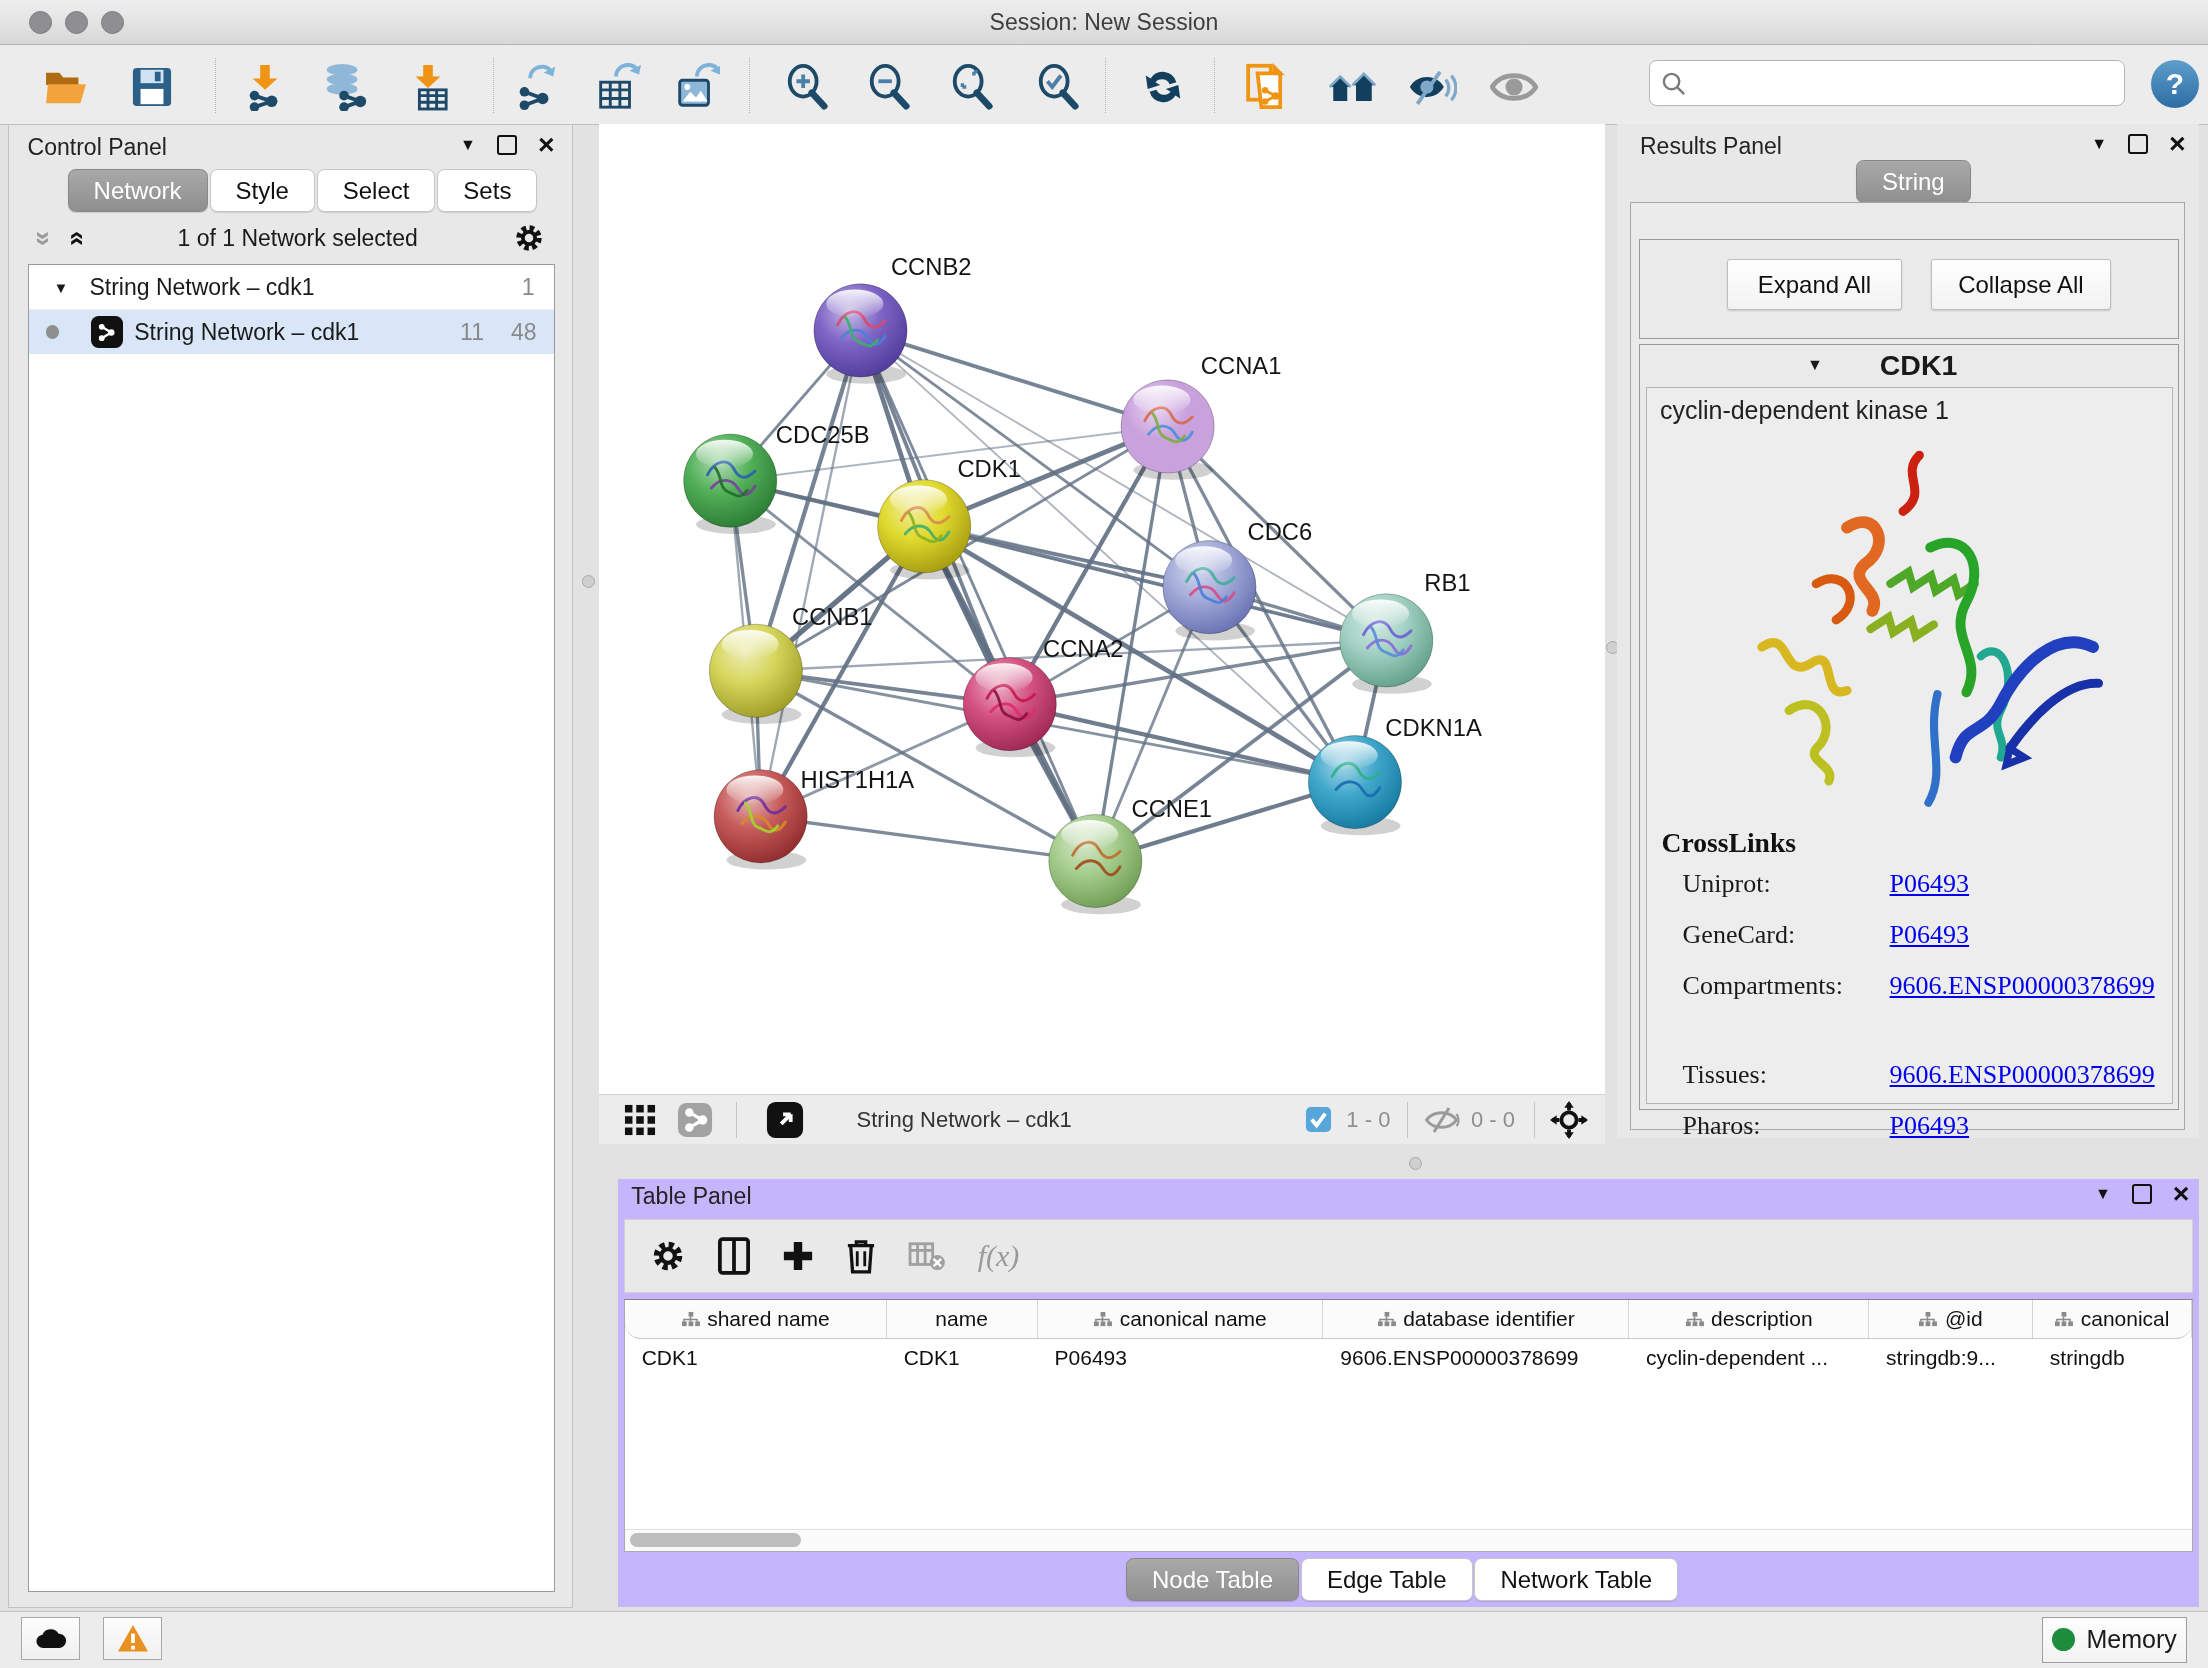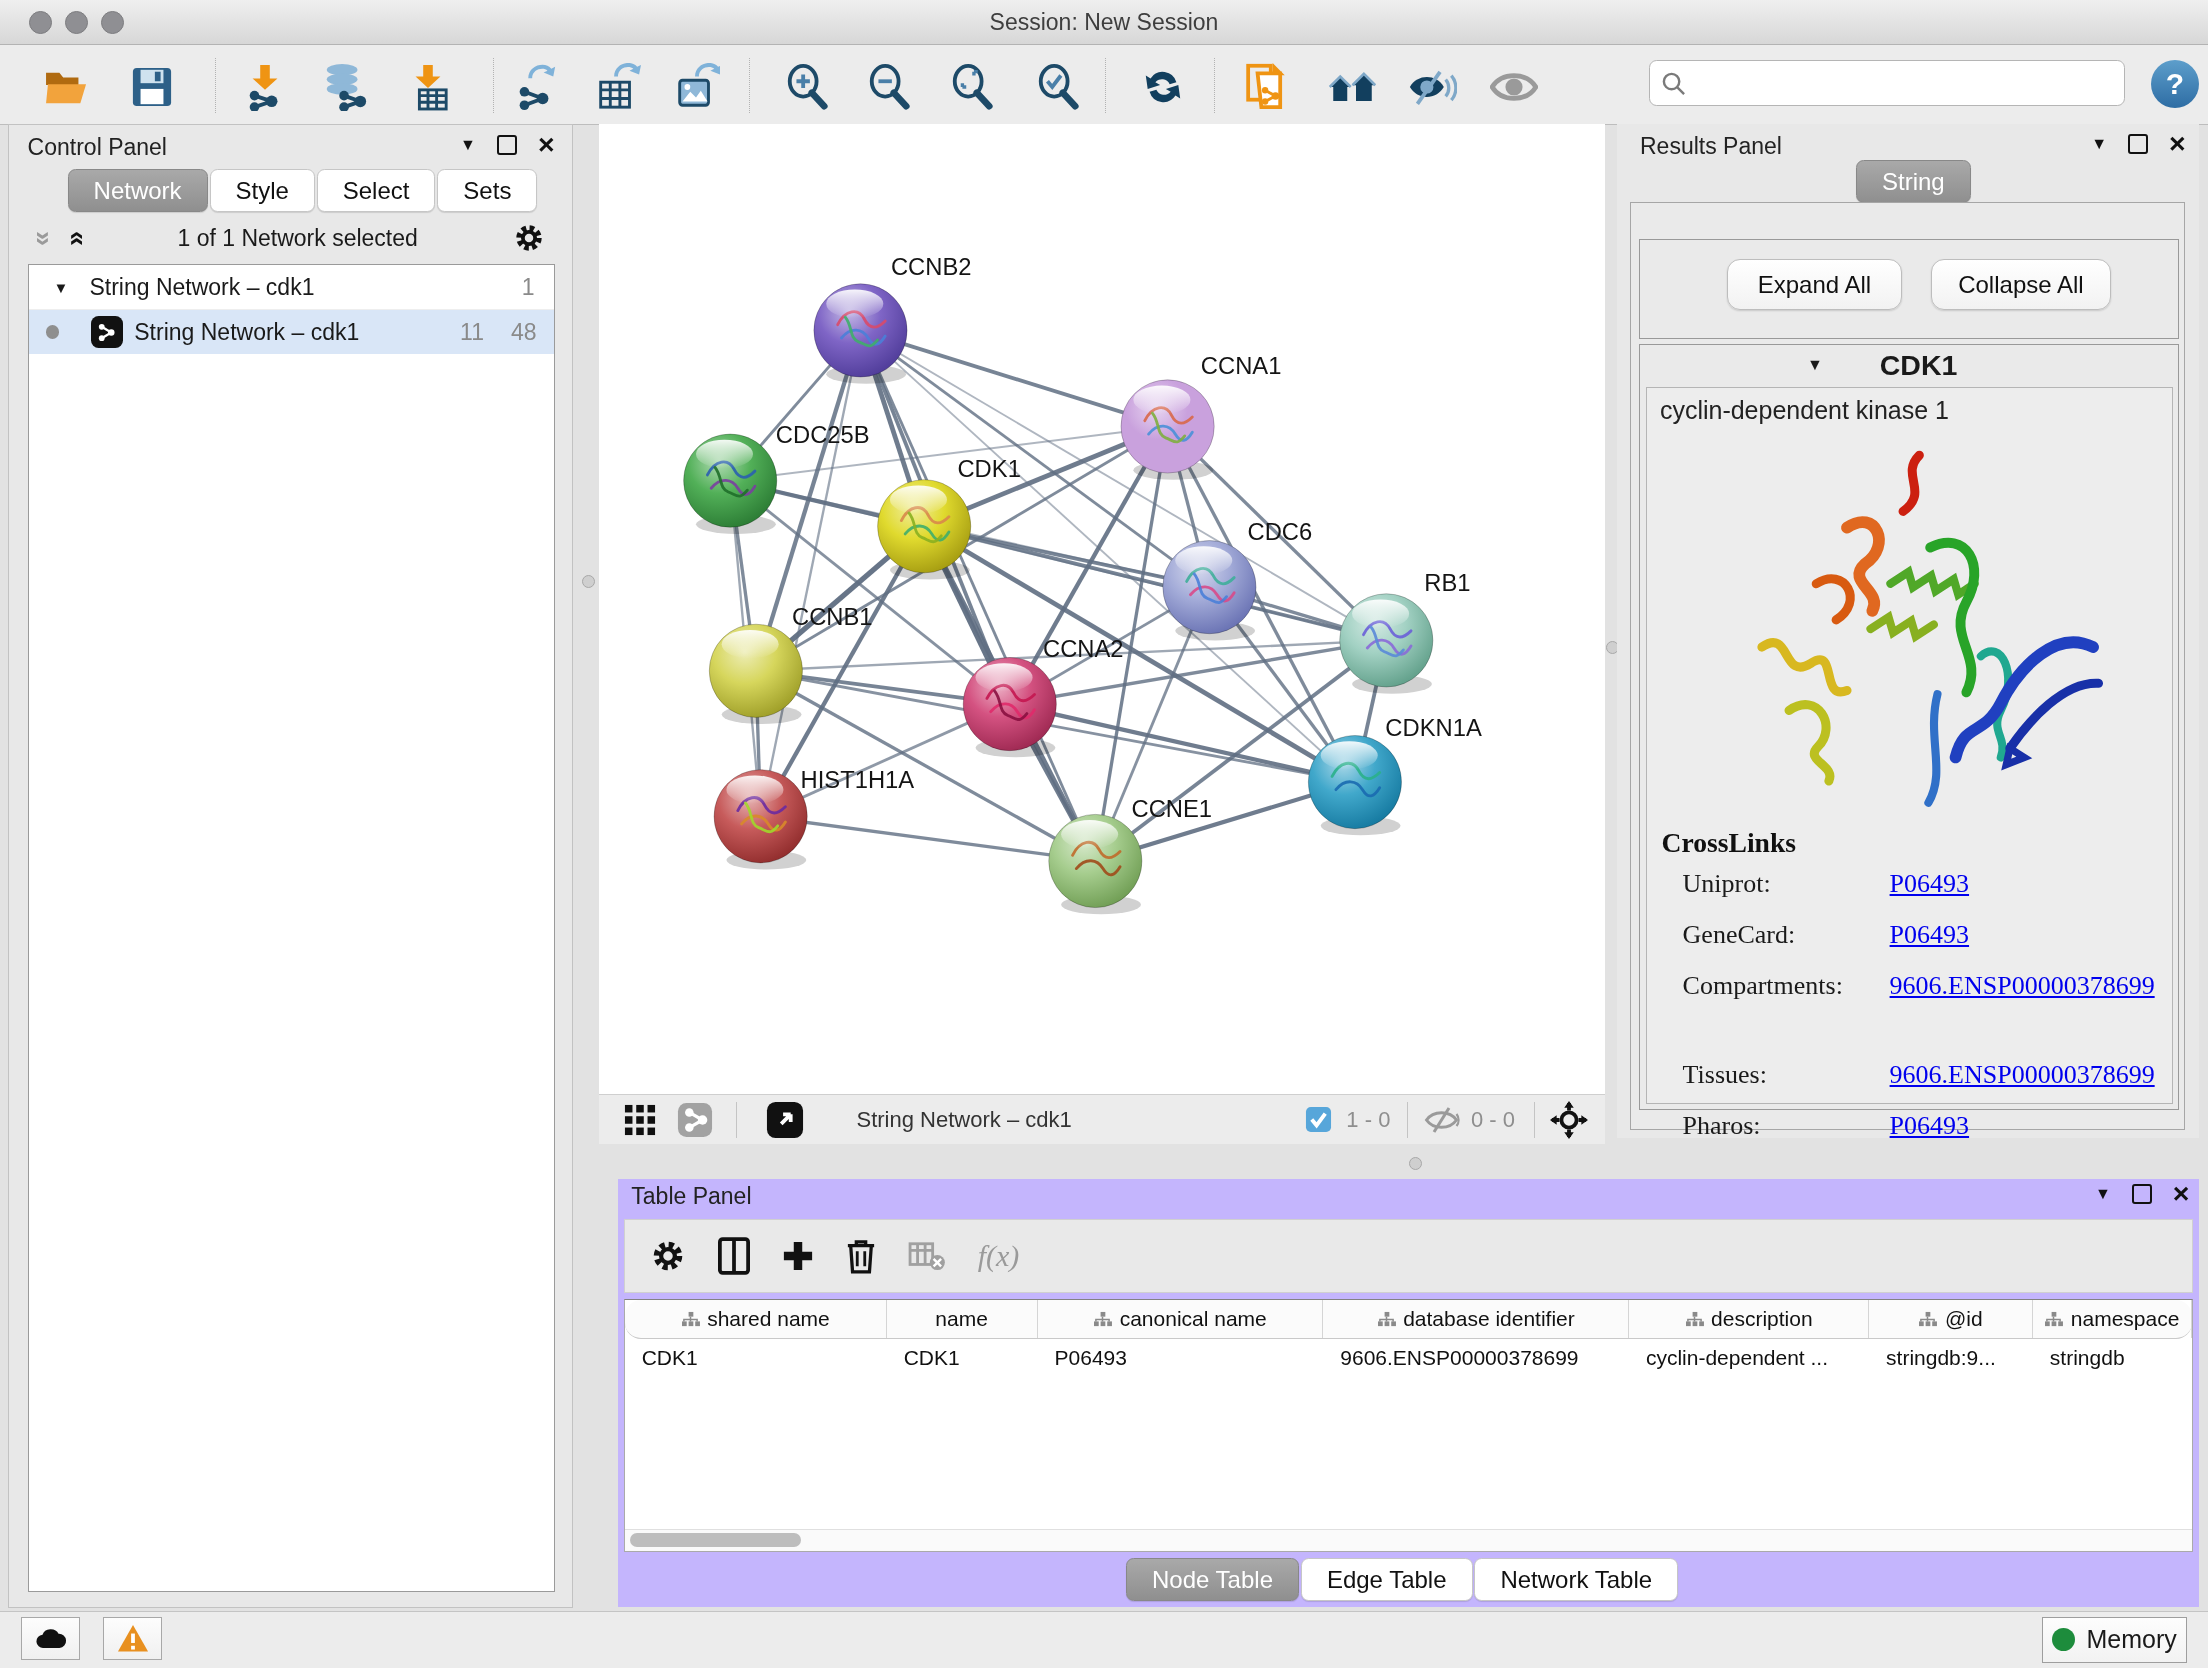--- a/index.html
+++ b/index.html
@@ -47,21 +47,21 @@
   .navbar{left:599px;top:1094px;width:1006px;height:49px;background:#ececec;border-top:1px solid #cfcfcf;
           display:flex;align-items:center;}
   .nbsep{width:0;height:36px;border-left:1px solid #c4c4c4;}
   .nbtxt{font-size:22px;color:#333;}
   .nbcount{font-size:22px;color:#8e8e8e;}
   .divdot{width:11.4px;height:11.4px;border-radius:50%;background:#cfcfcf;border:1px solid #a8a8a8;}
   
   .results-panel{left:1617px;top:124px;width:582px;height:1014px;background:#e8e8e8;}
   .res-outer{left:13.3px;top:78px;width:555px;height:928px;background:#eaeaea;border:1px solid #a6a6a6;box-sizing:border-box;}
   .res-box{border:1px solid #999;background:#eaeaea;box-sizing:border-box;}
-  .btn{background:linear-gradient(#ffffff,#f2f2f2);border:1px solid #bdbdbd;border-radius:13px;
+  .btn{background:linear-gradient(#ffffff,#f2f2f2);border:1px solid #bdbdbd;border-radius:3px;
        font-size:24px;color:#111;display:flex;align-items:center;justify-content:center;
        box-shadow:0 1px 1.9px rgba(0,0,0,.15);}
   .serif{font-family:"Liberation Serif",serif;}
   .xl-label{font-size:26px;color:#1a1a1a;}
   .xl-link{font-size:26px;color:#0000ee;text-decoration:underline;}
   
   .table-panel{left:618px;top:1179px;width:1581px;height:428px;background:#c4b5fd;}
   .tp-toolbar{left:5.7px;top:40px;width:1569px;height:74px;background:#e9e9e9;border:1px solid #d0d0d0;
               box-sizing:border-box;display:flex;align-items:center;gap:32px;padding-left:25px;}
   .tablebox{left:5.7px;top:120px;width:1569px;height:253px;background:#fff;border:1px solid #aaa;border-top:1.9px solid #828282;box-sizing:border-box;}
@@ -735,21 +735,21 @@
         <div class="th" style="width: 160px;">
           <svg width="19" height="17" viewBox="0 0 20 18">
             <g fill="#8a8a8a">
               <rect x="8" y="1" width="5" height="5"></rect>
               <rect x="1" y="11" width="5" height="5"></rect>
               <rect x="8" y="11" width="5" height="5"></rect>
               <rect x="15" y="11" width="5" height="5"></rect>
               <path d="M10 6 v3 M3 11 v-2 h14 v2 M10 9 v2" stroke="#8a8a8a" stroke-width="1.6" fill="none"></path>
             </g>
           </svg>
-          <span>namespace</span>
+          <span>canonical</span>
         </div>
       </div>
     <div id="tbody">
         <div class="tr">
           <div class="td" style="width: 264px;">CDK1</div>
           <div class="td" style="width: 152px;">CDK1</div>
           <div class="td" style="width: 288px;">P06493</div>
           <div class="td" style="width: 308px;">9606.ENSP00000378699</div>
           <div class="td" style="width: 242px;">cyclin-dependent ...</div>
           <div class="td" style="width: 165px;">stringdb:9...</div>

